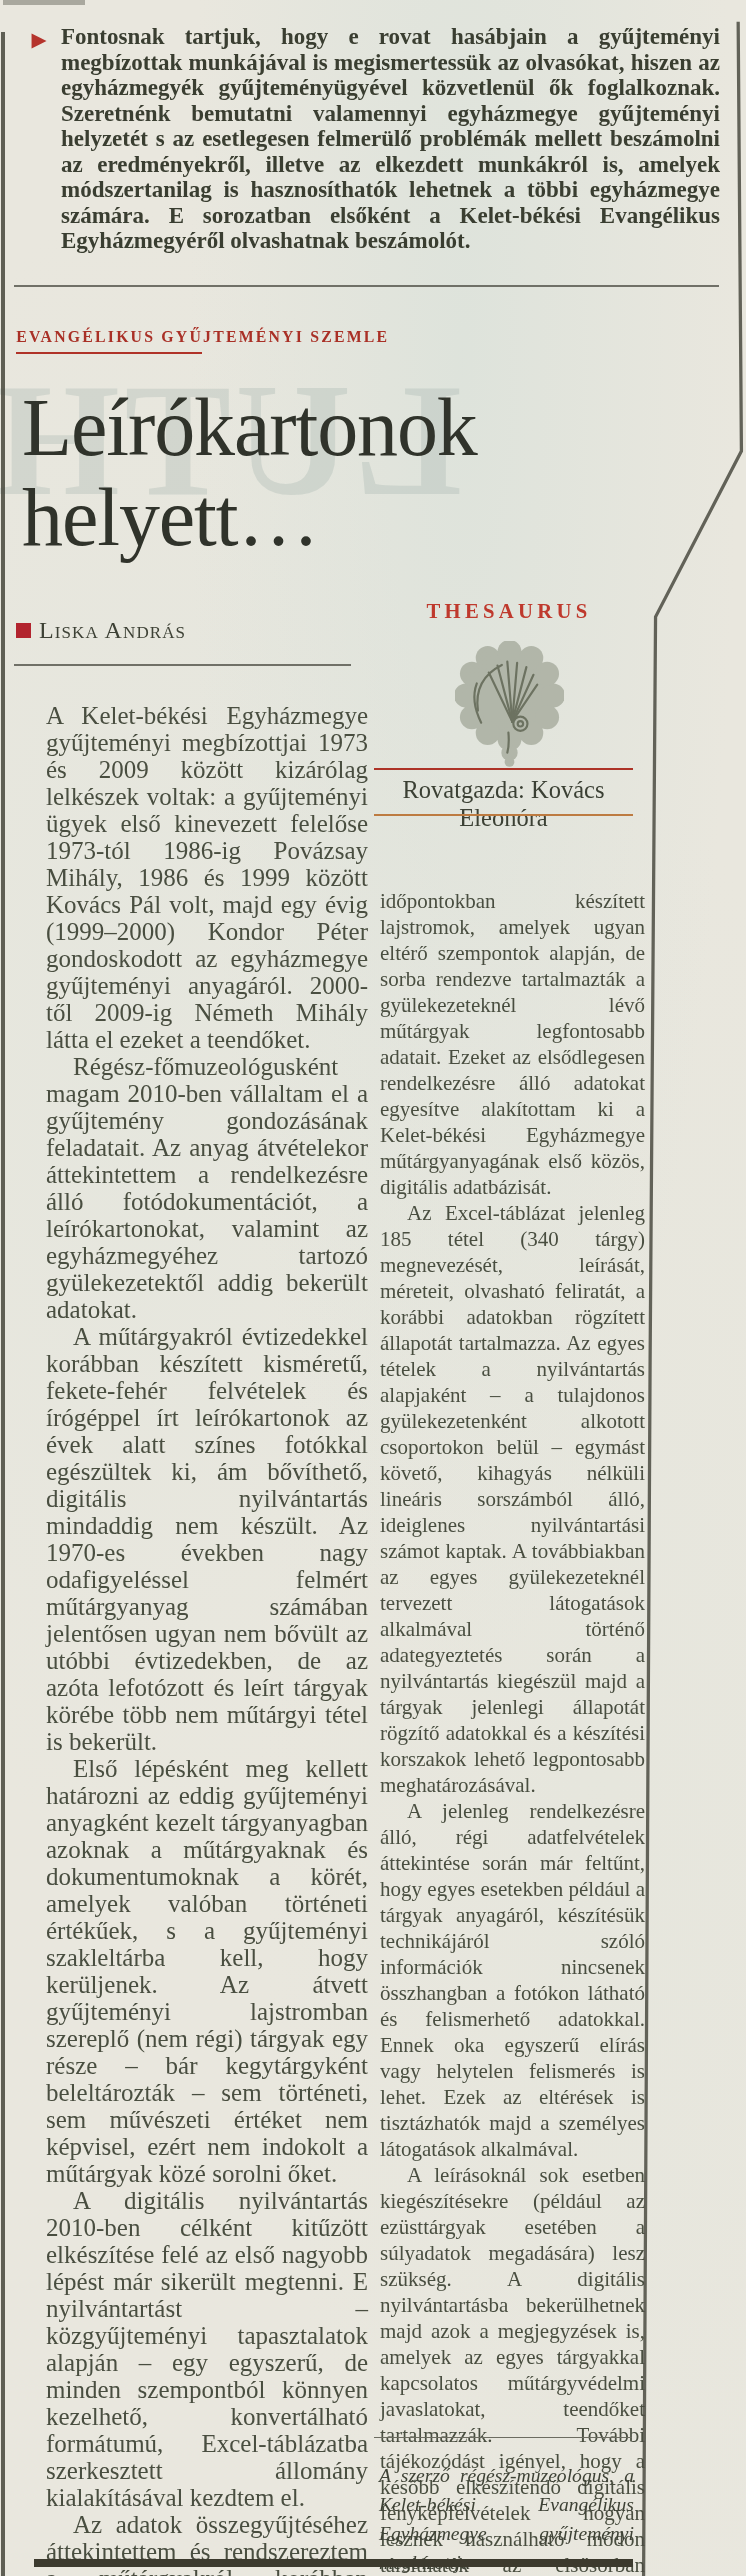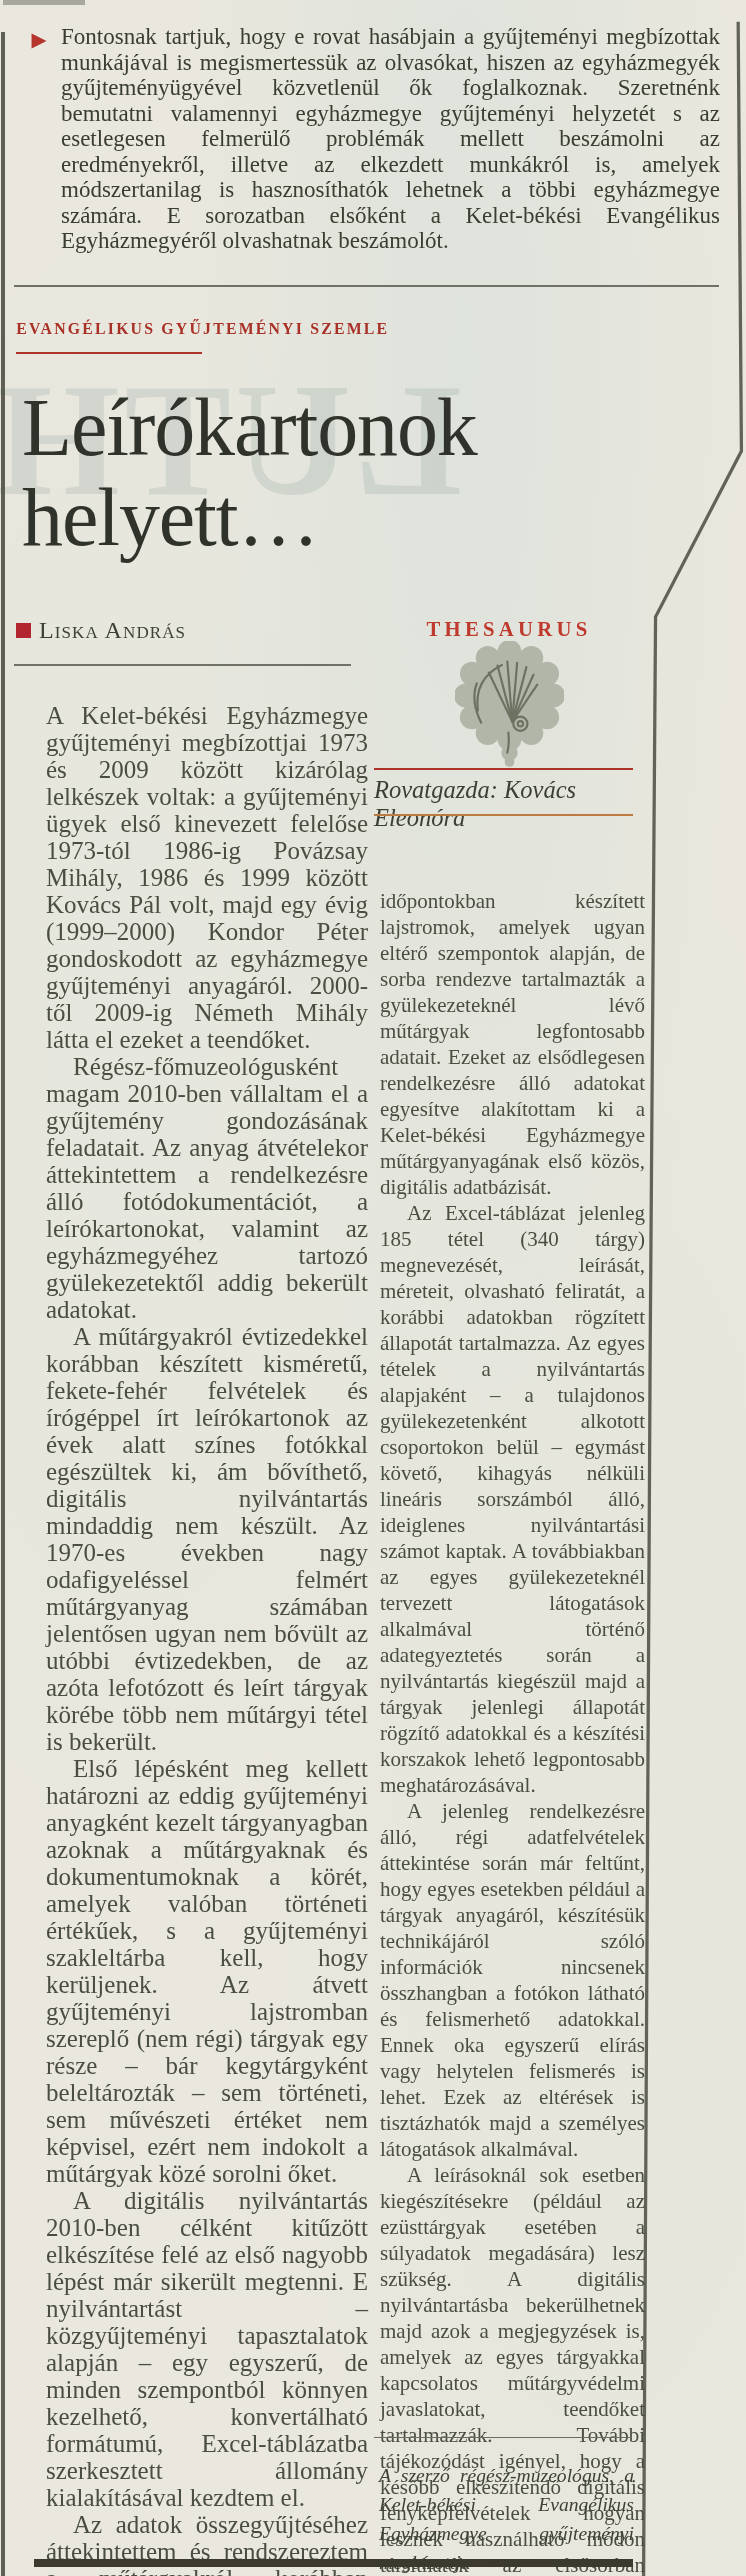--- a/index.html
+++ b/index.html
@@ -23,47 +23,47 @@
   #bleed{
     left:38px;top:348px;width:424px;height:217px;
     font-family:"Liberation Serif",serif;font-weight:bold;font-size:160px;
     color:rgba(168,182,175,0.34);transform:scaleX(-1);letter-spacing:4.3px;
     white-space:nowrap;z-index:0;
   }
   
   #intro-marker{left:31.5px;top:30px;font-size:19.6px;color:#b5342c;line-height:1;}
   #intro-text{
     left:61px;top:24px;width:659px;
-    font-weight:normal;font-size:23px;line-height:25.5px;text-align:justify;
+    font-weight:bold;font-size:23px;line-height:25.5px;text-align:justify;
     color:#3a3e31;hyphens:auto;
   }
   #rule-top{left:13.6px;top:285px;width:705px;height:1.6px;background:#63635a;opacity:.9;}
   
-  #kicker{left:16.3px;top:320px;font-weight:bold;font-size:15.8px;letter-spacing:2.2px;color:#a93026;z-index:2;}
+  #kicker{left:16.3px;top:328px;font-weight:bold;font-size:15.8px;letter-spacing:2.2px;color:#a93026;z-index:2;}
   #kicker-rule{left:16.3px;top:352px;width:186px;height:2.2px;background:#b03328;z-index:2;}
   
   #title{
     left:22px;top:383px;width:703px;text-align:left;
     font-size:82px;letter-spacing:-1.1px;color:#30332b;line-height:1.1;z-index:1;
   }
   #subtitle{
     left:46px;top:471px;width:654px;text-align:center;
     font-style:italic;font-size:31.5px;line-height:42px;color:#3b4034;z-index:1;
   }
   
   #byline-bullet{left:16.3px;top:623px;width:14.7px;height:14.7px;background:#b2242e;}
   #byline{left:39px;top:617px;font-variant:small-caps;font-size:24px;letter-spacing:1.1px;color:#3d4135;}
   #byline-rule{left:13.6px;top:664px;width:337px;height:1.6px;background:#63635a;opacity:.9;}
   
-  #rubric-title{left:379px;top:618px;width:260px;text-align:center;
+  #rubric-title{left:379px;top:600px;width:260px;text-align:center;
     font-weight:bold;font-size:20.7px;letter-spacing:4.3px;color:#bf392d;}
   #rubric-emblem{left:455px;top:641px;width:109px;height:128px;}
   #rubric-rule-top{left:374px;top:768px;width:259px;height:2.2px;background:#ad3327;}
-  #rubric-editor{left:374px;top:776px;width:259px;
-    font-style:italic;font-size:24.5px;color:#3b4034;}
+  #rubric-editor{left:374px;top:776px;width:259px;text-align:center;
+    font-size:24.5px;color:#3b4034;}
   #rubric-rule-bottom{left:374px;top:814px;width:259px;height:1.6px;background:#bd7b41;}
   
   .col p{margin:0;hyphens:auto;}
   .col p + p{text-indent:27px;}
   #col-left{left:14px;top:702px;width:322px;font-size:25px;line-height:27px;text-align:justify;margin-left:32px;}
   #col-right{left:380px;top:888px;width:265px;font-size:21px;line-height:26px;text-align:justify;}
   
   #note-rule{left:374px;top:2437px;width:258px;height:1.1px;background:#6c6c61;}
   #author-note{left:379px;top:2461px;width:255px;font-style:italic;
     font-size:19.6px;line-height:29px;text-align:justify;color:#3e4236;}

